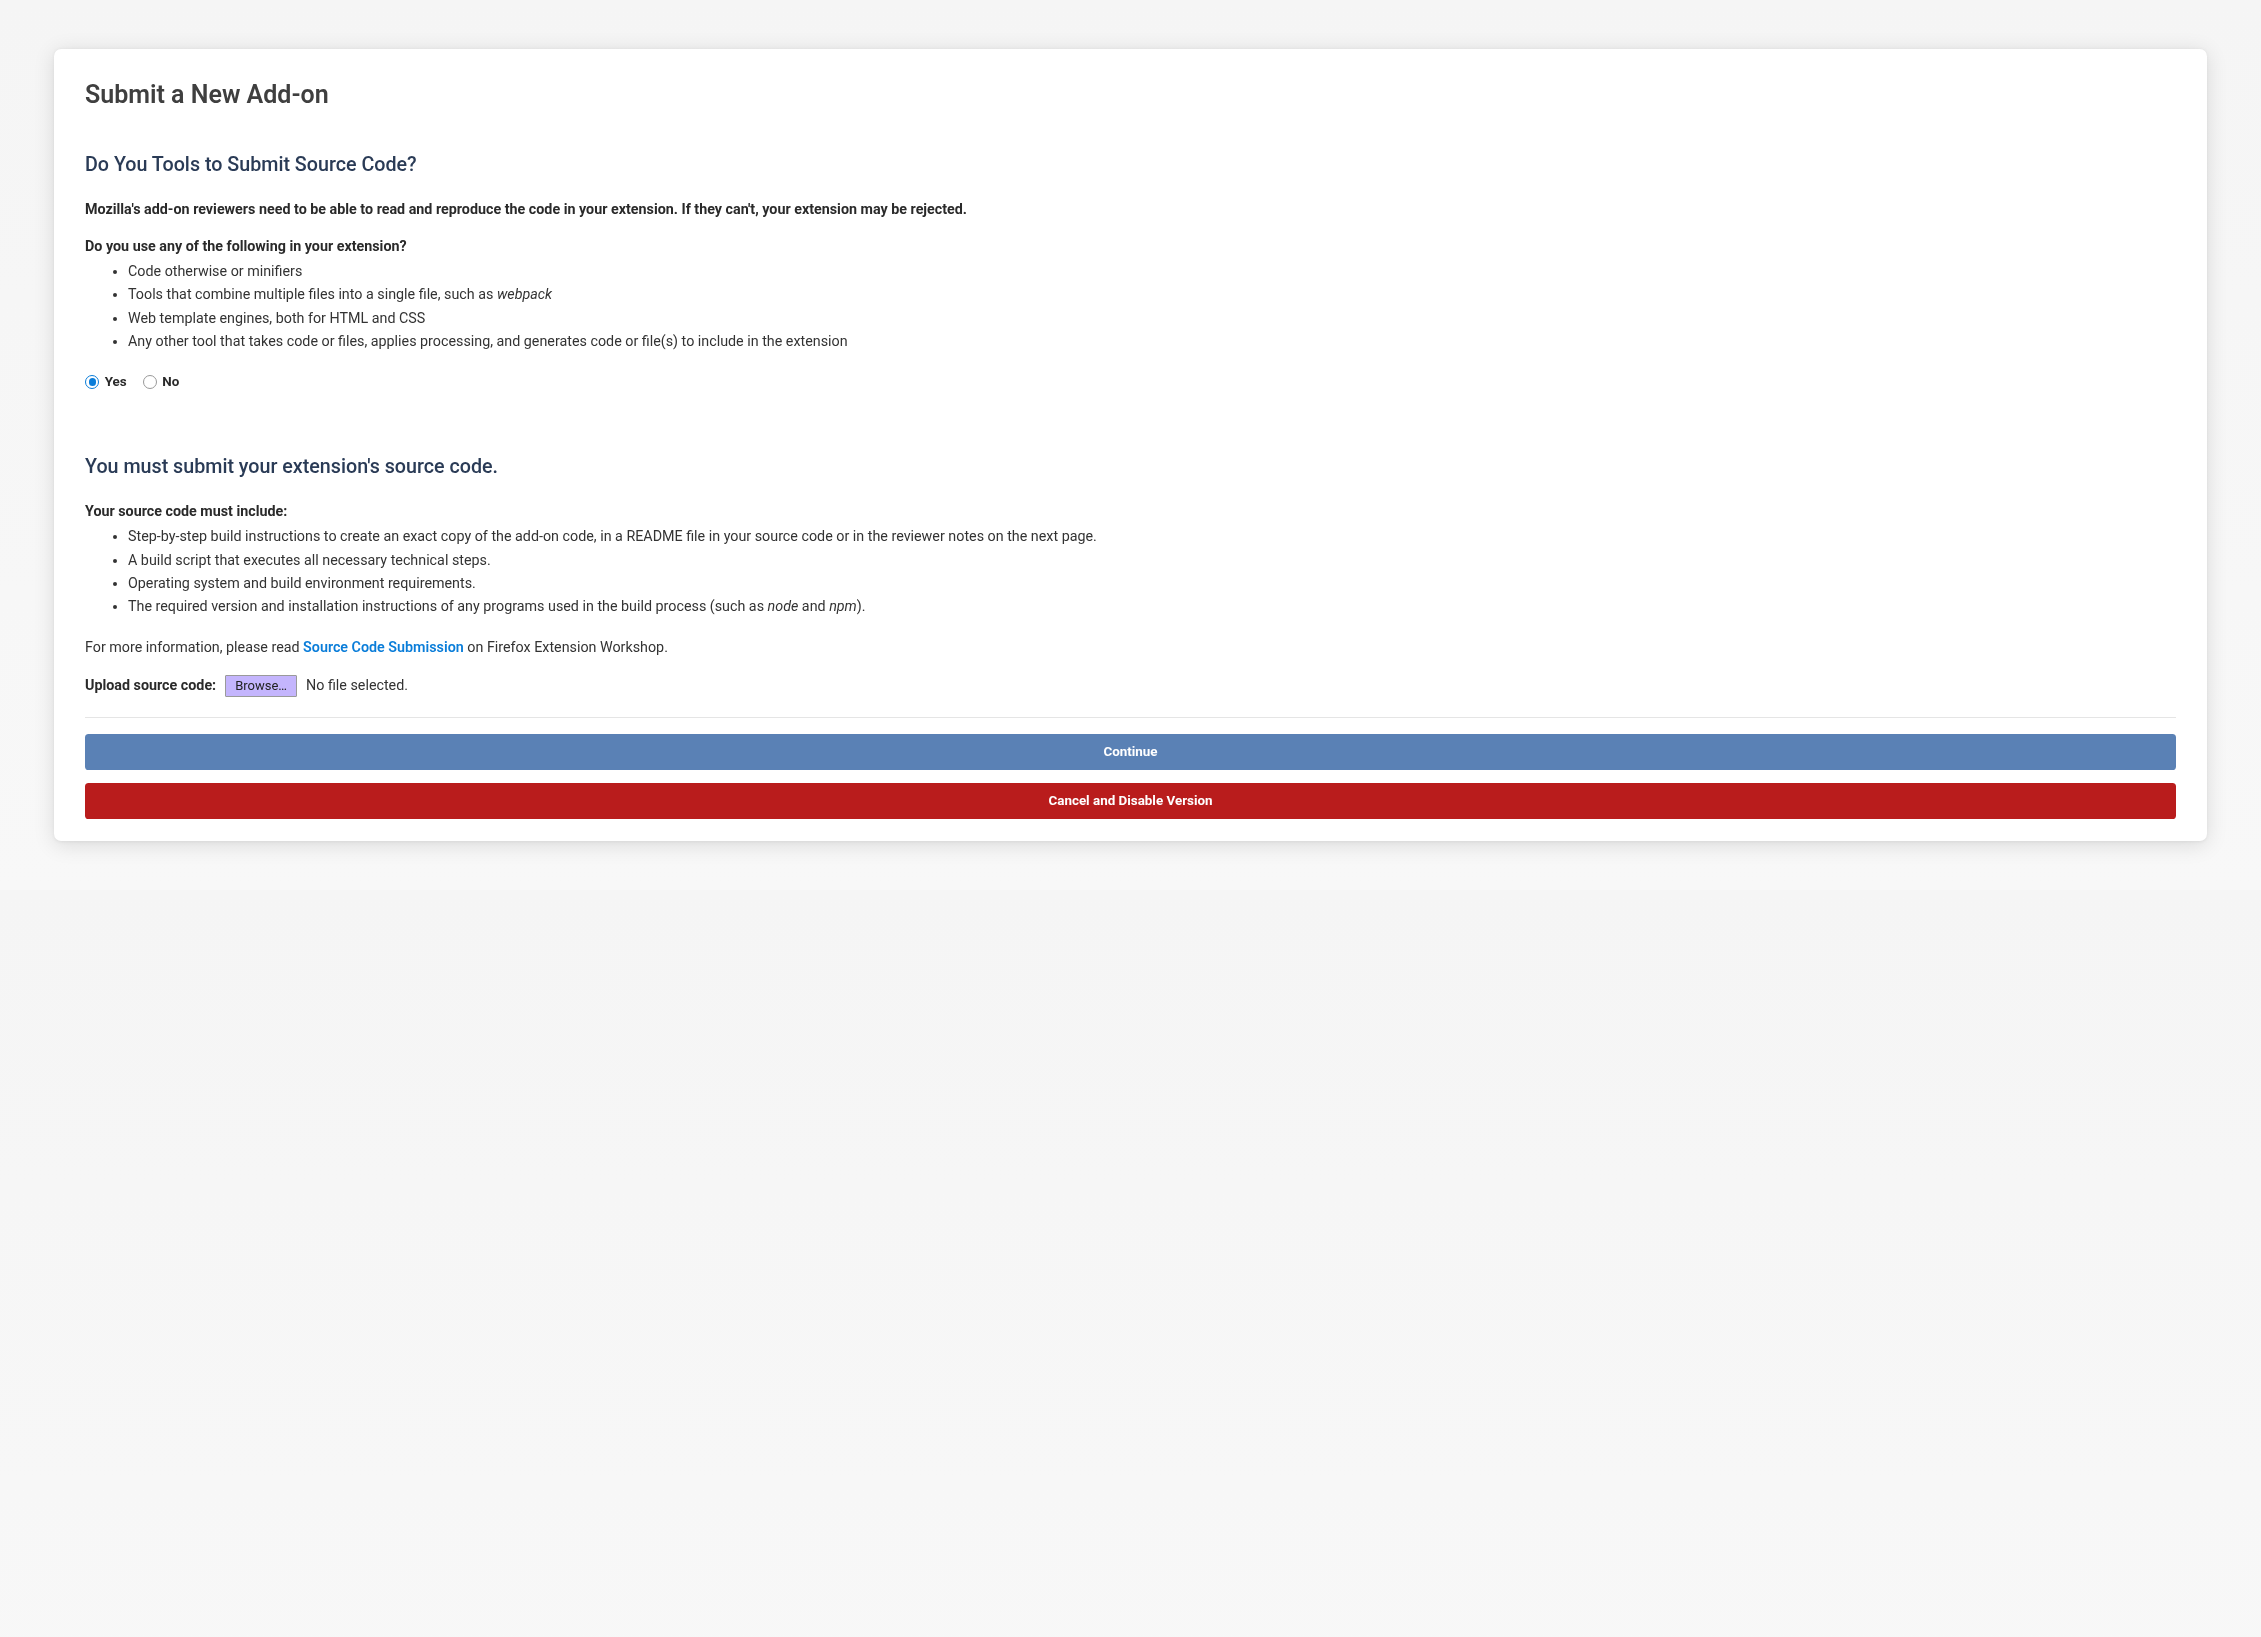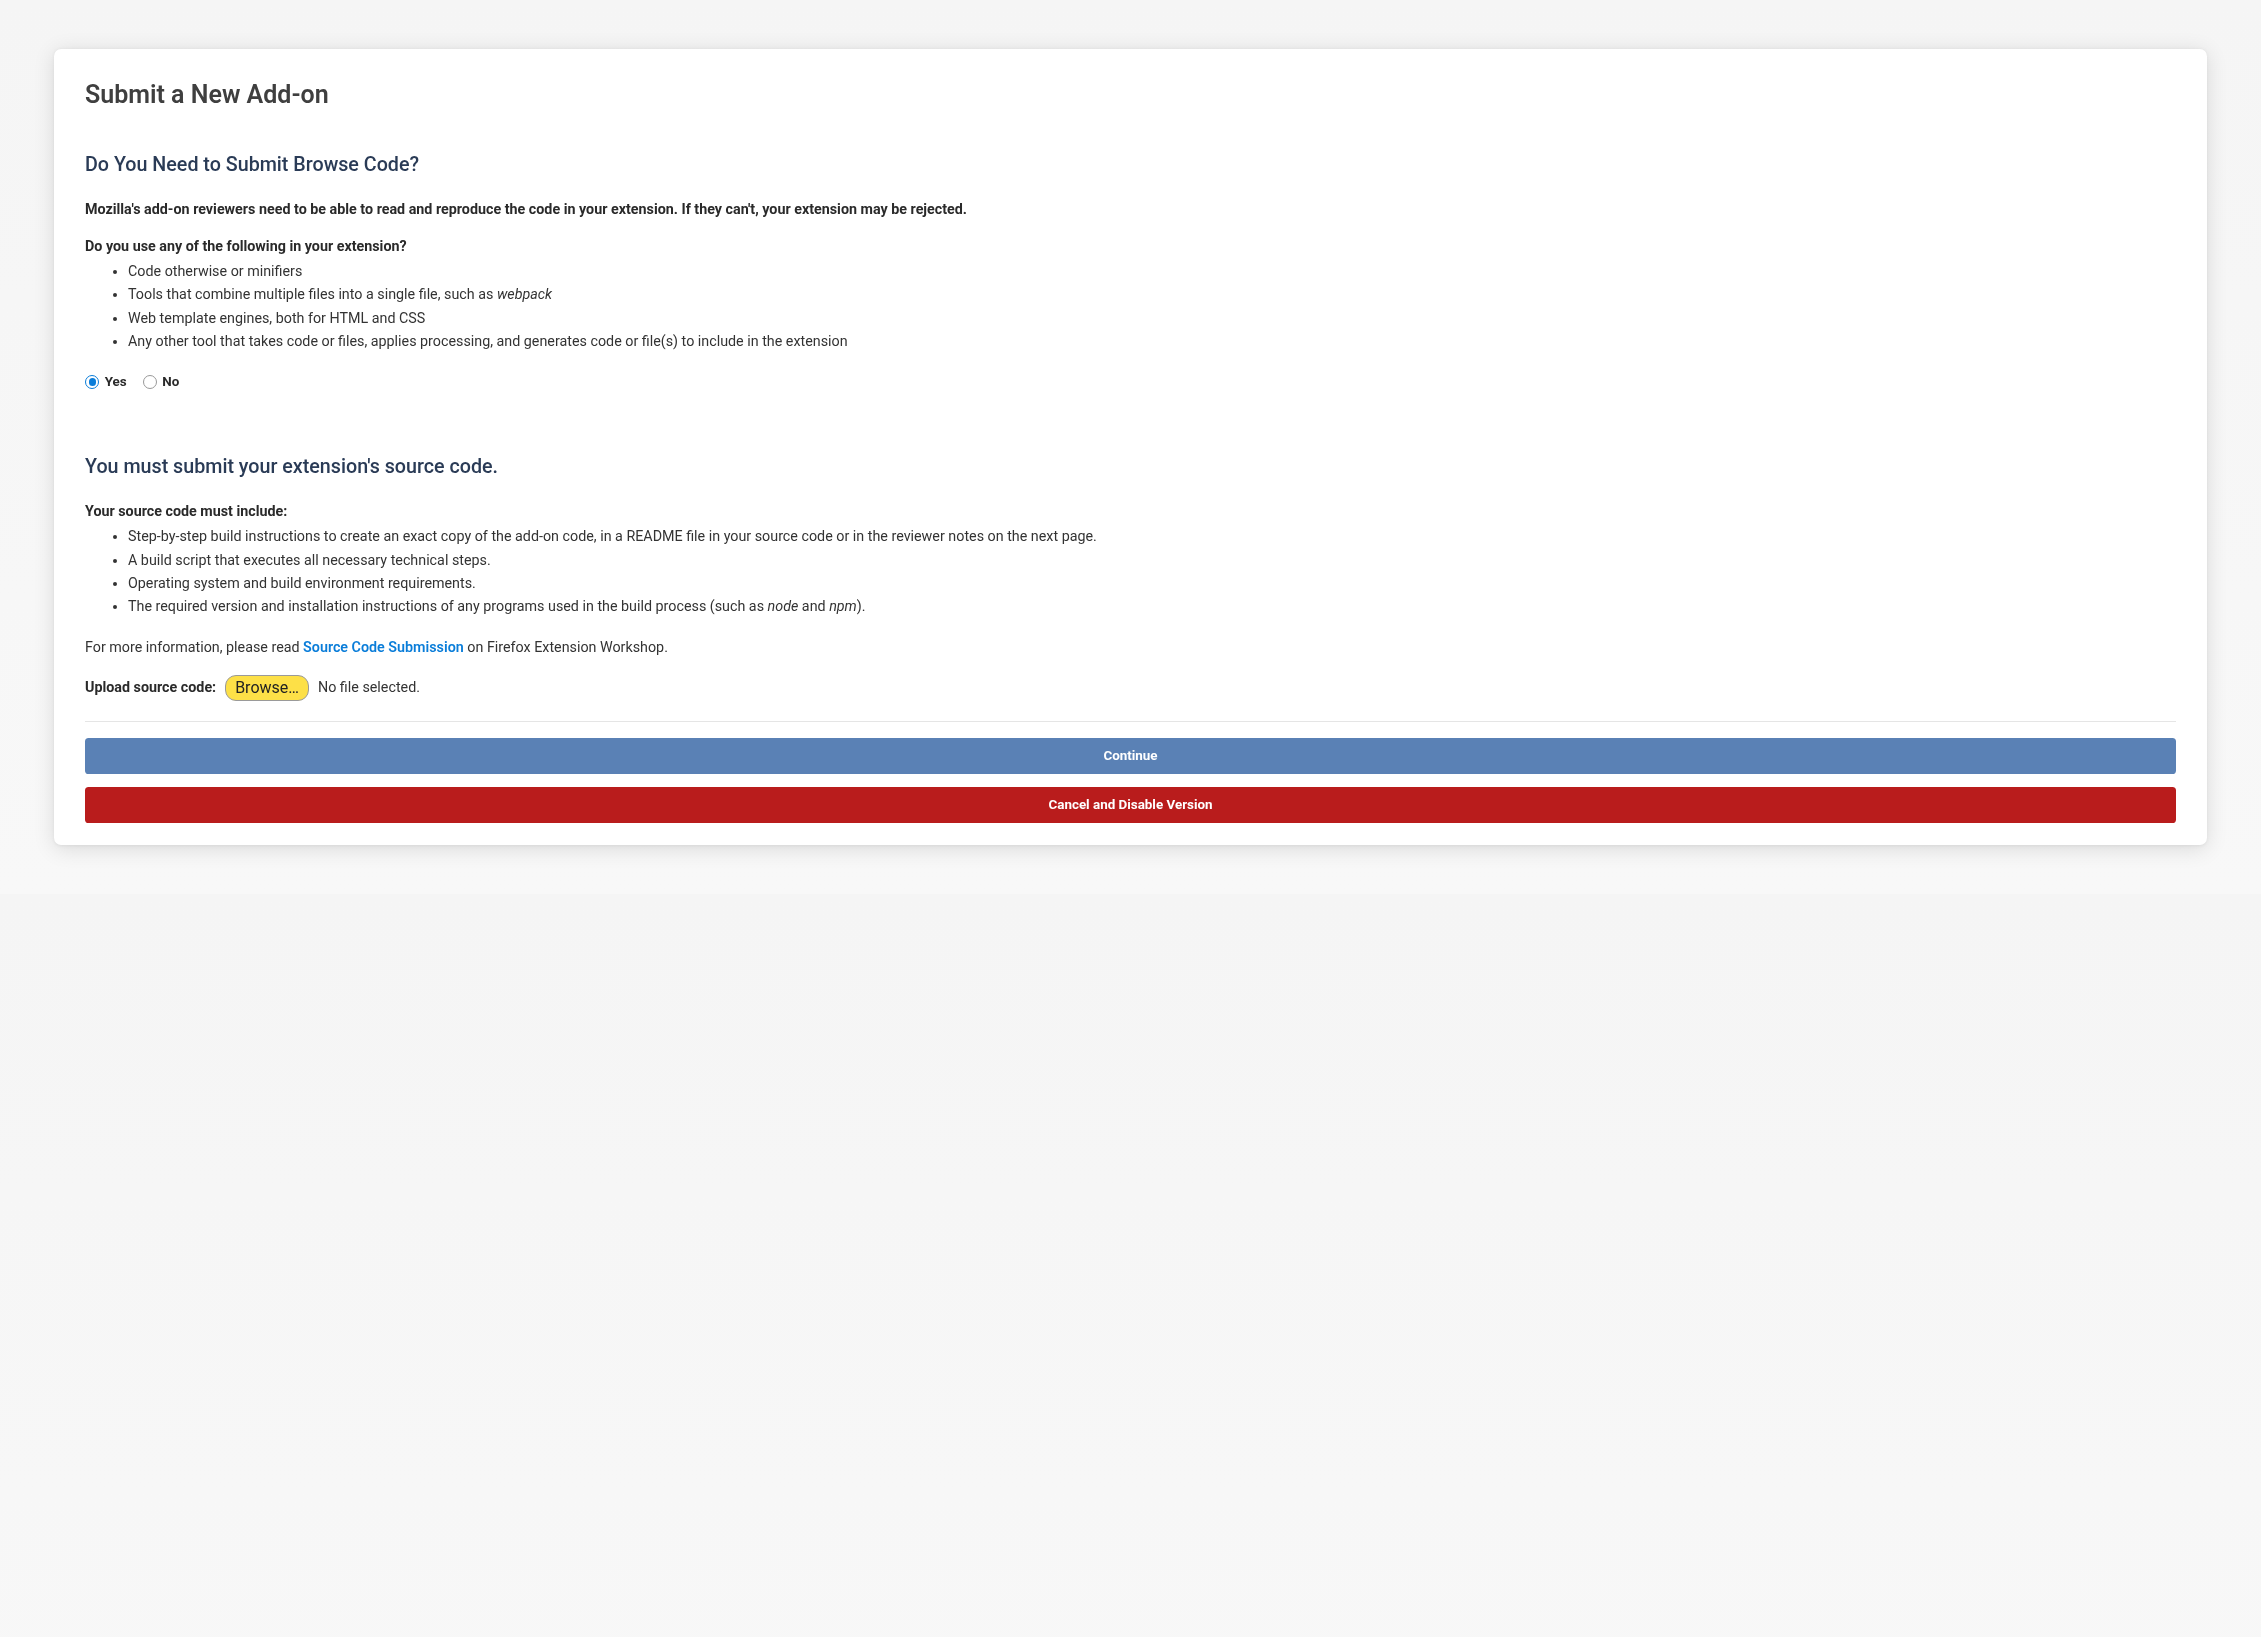--- a/index.html
+++ b/index.html
@@ -102,25 +102,25 @@
       align-items: center;
       gap: 9px;
       margin-top: 8px;
       margin-bottom: 19.7px;
     }
     .upload-label {
       font-weight: 700;
       color: #2a2a2a;
     }
     .browse-btn {
-      background: #fde047;
+      background: #c4b5fd;
       border: 0.9px solid #9a9a9a;
-      border-radius: 11px;
+      border-radius: 1px;
       padding: 2.7px 9px;
-      font-size: 16px;
+      font-size: 13px;
       font-family: inherit;
       cursor: pointer;
       color: #222;
     }
     .file-status {
       color: #333;
     }
     hr.divider {
       border: none;
       border-top: 0.9px solid #e5e5e5;
@@ -151,21 +151,21 @@
       margin-bottom: 7.2px;
     }
   </style>
 </head>
 <body>
 
 <div class="card">
   <h1>Submit a New Add-on</h1>
 
   <div class="section">
-    <h2>Do You Need to Submit Browse Code?</h2>
+    <h2>Do You Tools to Submit Source Code?</h2>
     <p class="bold">Mozilla's add-on reviewers need to be able to read and reproduce the code in your extension. If they can't, your extension may be rejected.</p>
     <p class="bold lead-question">Do you use any of the following in your extension?</p>
     <ul>
       <li>Code otherwise or minifiers</li>
       <li><span>Tools that combine multiple files into a single file, such as </span><span class="em">webpack</span></li>
       <li>Web template engines, both for HTML and CSS</li>
       <li>Any other tool that takes code or files, applies processing, and generates code or file(s) to include in the extension</li>
     </ul>
 
     <div class="radio-group">

